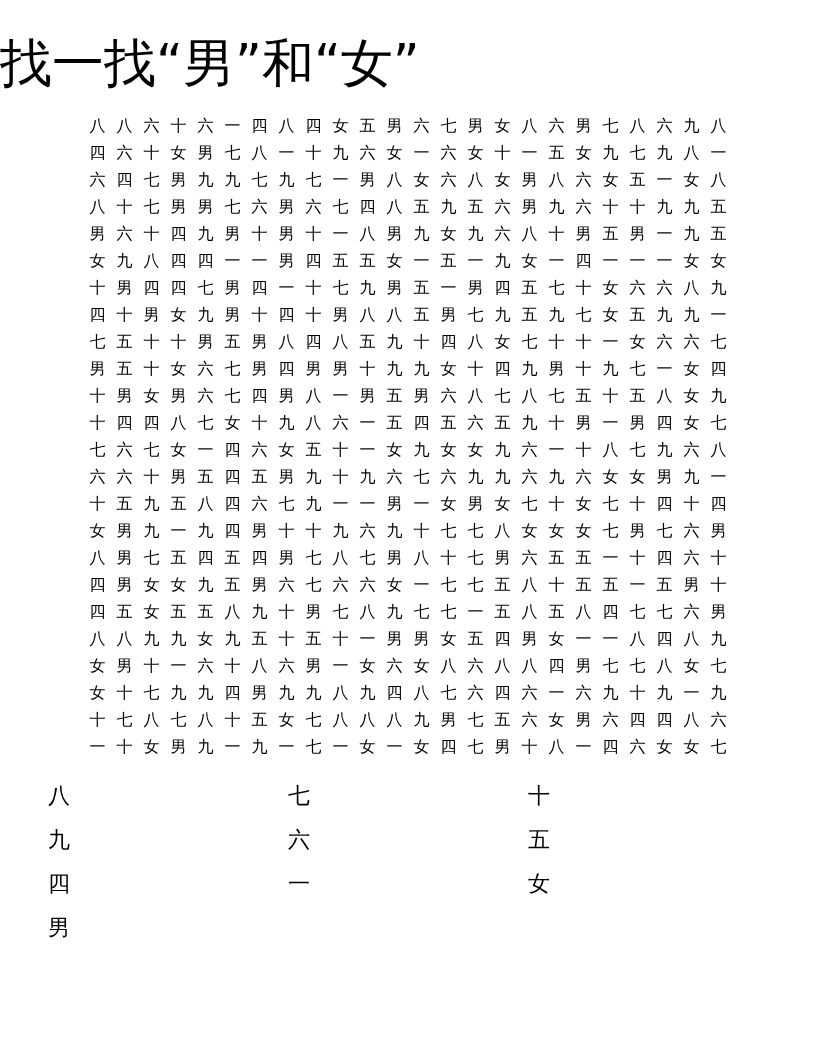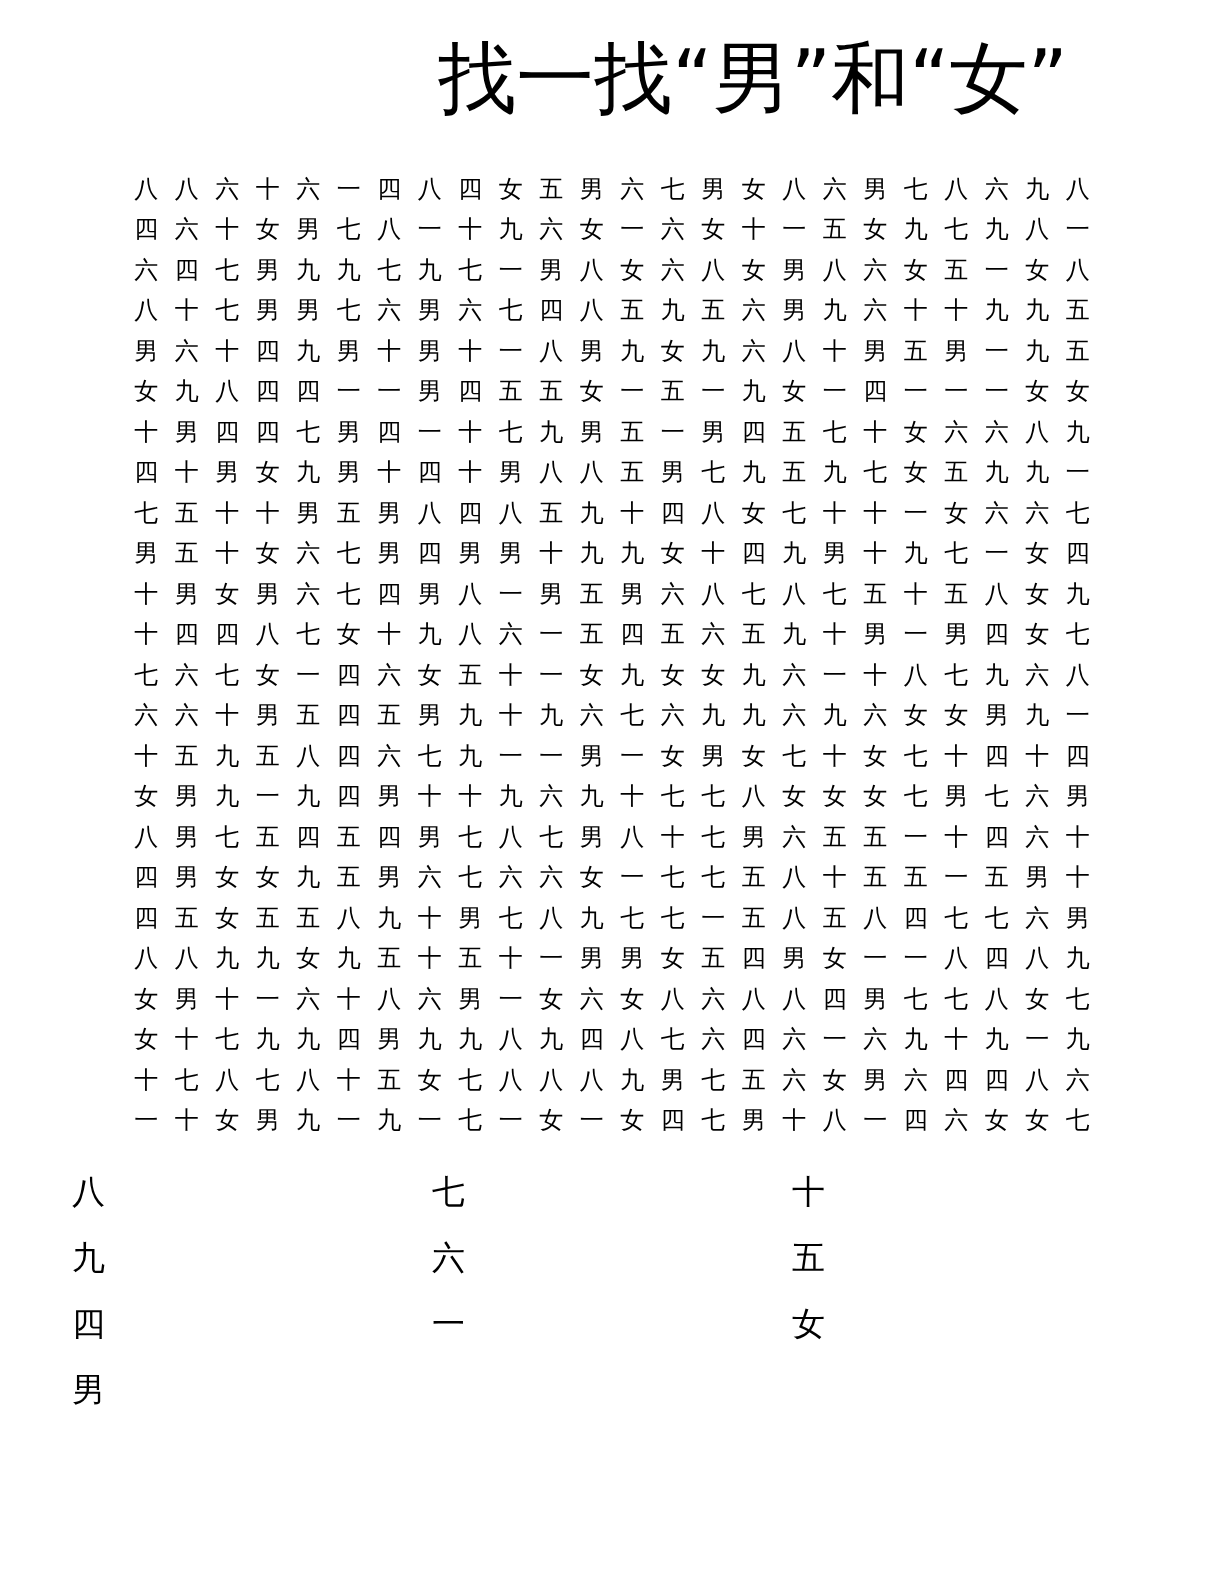--- a/index.html
+++ b/index.html
@@ -1,22 +1,22 @@
 <!DOCTYPE html>
 <html><head>
 <meta charset="utf-8">
 <style>
   html, body { margin: 0; padding: 0; background: #ffffff; }
   body {
     width: 816px; height: 1056px; position: relative; overflow: hidden;
     font-family: "DejaVu Sans", sans-serif; color: #000;
   }
   .title {
-    position: absolute; top: 18px; left: 0; width: 712px;
-    text-align: right; font-size: 52px; line-height: 70px; margin: 0; font-weight: normal;
+    position: absolute; top: 28px; left: 0; width: 712px;
+    text-align: left; font-size: 52px; line-height: 70px; margin: 0; font-weight: normal;
   }
   .grid {
     position: absolute; left: 84px; top: 112px;
     display: grid;
     grid-template-columns: repeat(24, 27px);
     grid-auto-rows: 27px;
   }
   .cell {
     font-size: 16px; line-height: 27px; text-align: center; width: 27px; height: 27px;
   }

